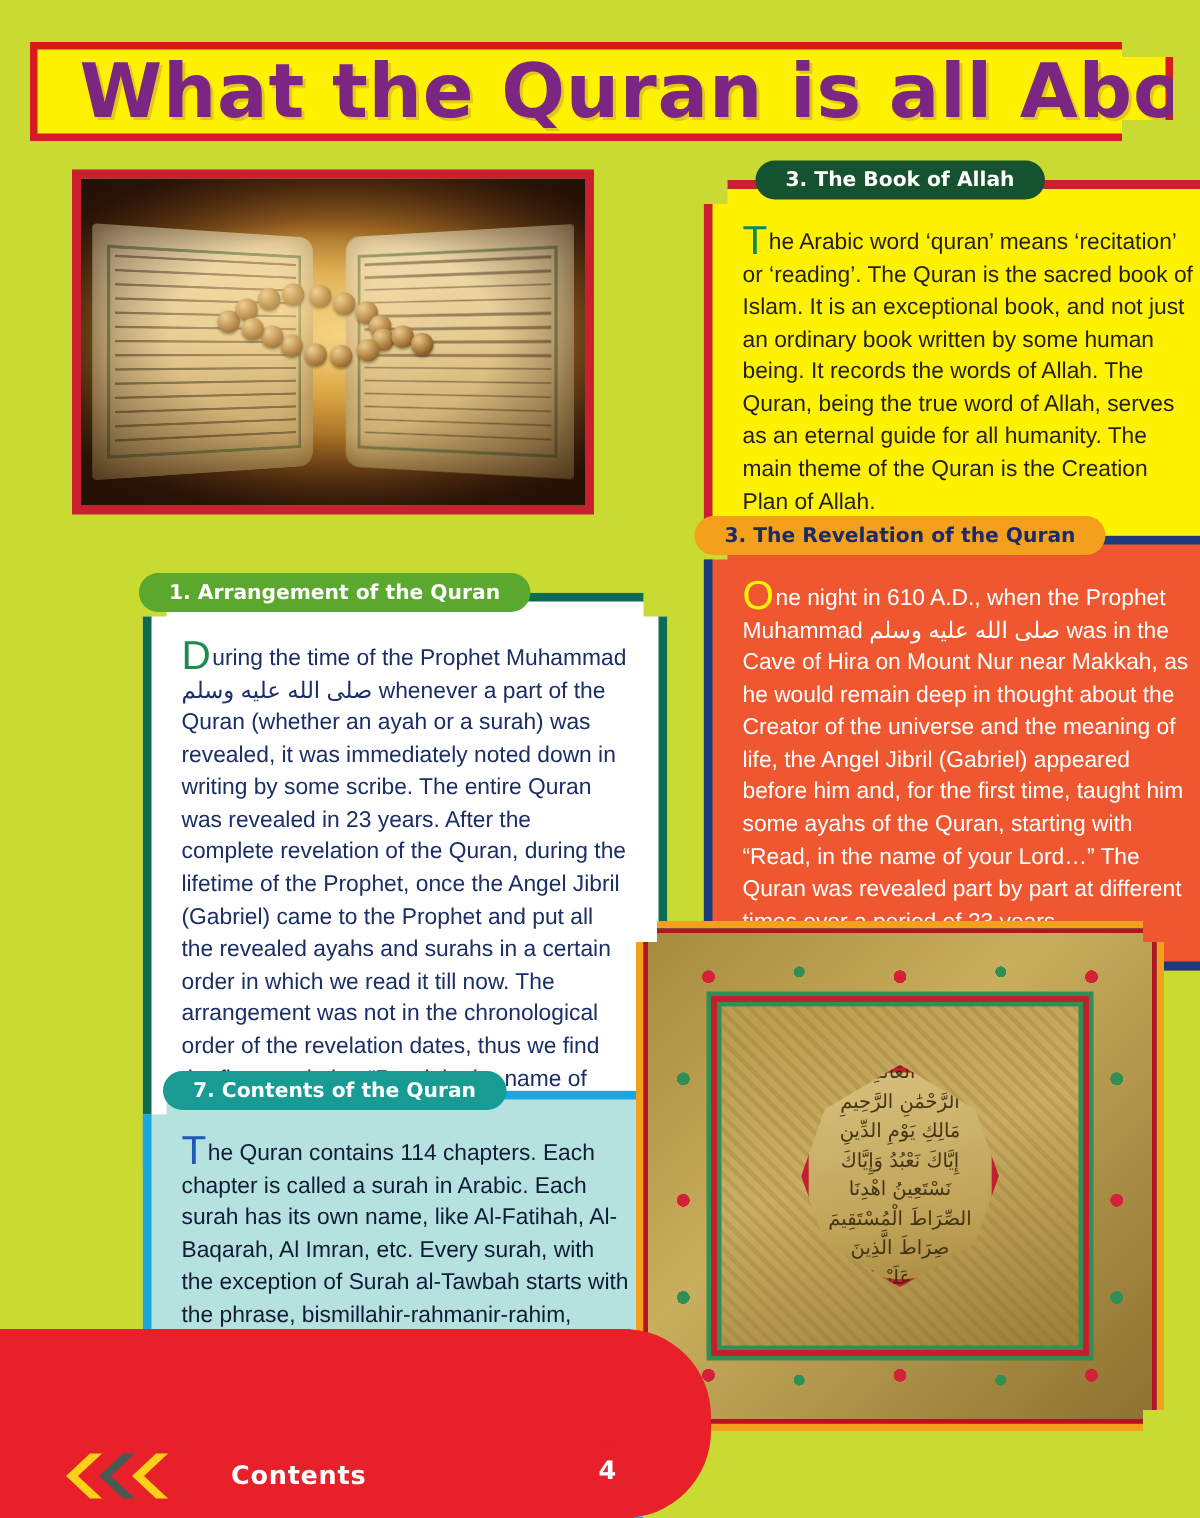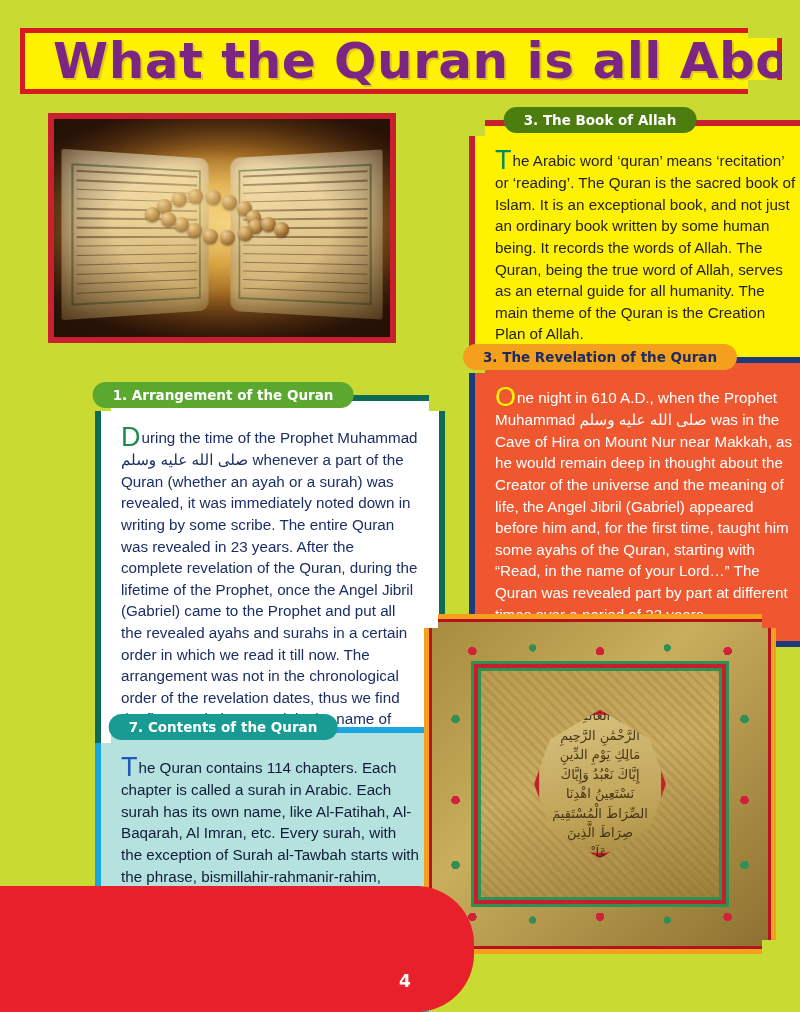--- a/index.html
+++ b/index.html
@@ -155,21 +155,21 @@
   .sec-body .dropcap {
     font-size: 27px;
     line-height: 0.9;
     font-weight: normal;
     vertical-align: -3px;
     padding-right: 1px;
   }
 
   
   #sec3 { left: 422px; top: 107px; width: 356px; }
-  #sec3 .sec-pill { background: #4d7c0f; color: #ffffff; top: 0; }
+  #sec3 .sec-pill { background: #14532d; color: #ffffff; top: 0; }
   #sec3 .sec-frame {
     background: #fff200;
     border: 6px solid #c9202f;
     clip-path: polygon(
       0 16px, 16px 16px, 16px 0, calc(100% - 16px) 0, calc(100% - 16px) 16px,
       100% 16px, 100% calc(100% - 16px), calc(100% - 16px) calc(100% - 16px),
       calc(100% - 16px) 100%, 16px 100%, 16px calc(100% - 16px), 0 calc(100% - 16px)
     );
   }
   #sec3 .sec-body { color: #231f20; padding-top: 22px; }
@@ -481,19 +481,39 @@
       <div class="art-field">
         <div class="art-medallion">
           <div class="art-arabic">بِسْمِ اللَّهِ الرَّحْمَٰنِ الرَّحِيمِ الْحَمْدُ لِلَّهِ رَبِّ الْعَالَمِينَ الرَّحْمَٰنِ الرَّحِيمِ مَالِكِ يَوْمِ الدِّينِ إِيَّاكَ نَعْبُدُ وَإِيَّاكَ نَسْتَعِينُ اهْدِنَا الصِّرَاطَ الْمُسْتَقِيمَ صِرَاطَ الَّذِينَ أَنْعَمْتَ عَلَيْهِمْ غَيْرِ الْمَغْضُوبِ عَلَيْهِمْ وَلَا الضَّالِّينَ</div>
         </div>
       </div>
     </div>
   </div>
 
   <div class="footer-red"></div>
 
+  <div class="footer-bar">
+    <div class="chev-group">
+      <div class="chev" style="left:0">
+        <svg width="30" height="34" viewBox="0 0 30 34">
+            <path d="M26 2 L10 17 L26 32 L18 32 L2 17 L18 2 Z" fill="#fdd117"></path>
+          </svg>
+      </div>
+      <div class="chev" style="left:22px">
+        <svg width="30" height="34" viewBox="0 0 30 34">
+            <path d="M26 2 L10 17 L26 32 L18 32 L2 17 L18 2 Z" fill="#4a5a52"></path>
+          </svg>
+      </div>
+      <div class="chev" style="left:44px">
+        <svg width="30" height="34" viewBox="0 0 30 34">
+            <path d="M26 2 L10 17 L26 32 L18 32 L2 17 L18 2 Z" fill="#fdd117"></path>
+          </svg>
+      </div>
+    </div>
+    <div class="contents-label">Contents</div>
+  </div>
 
   <div class="page-tab">
     <span class="page-num">4</span>
   </div>
 
 
 </div>
 
 </body></html>

